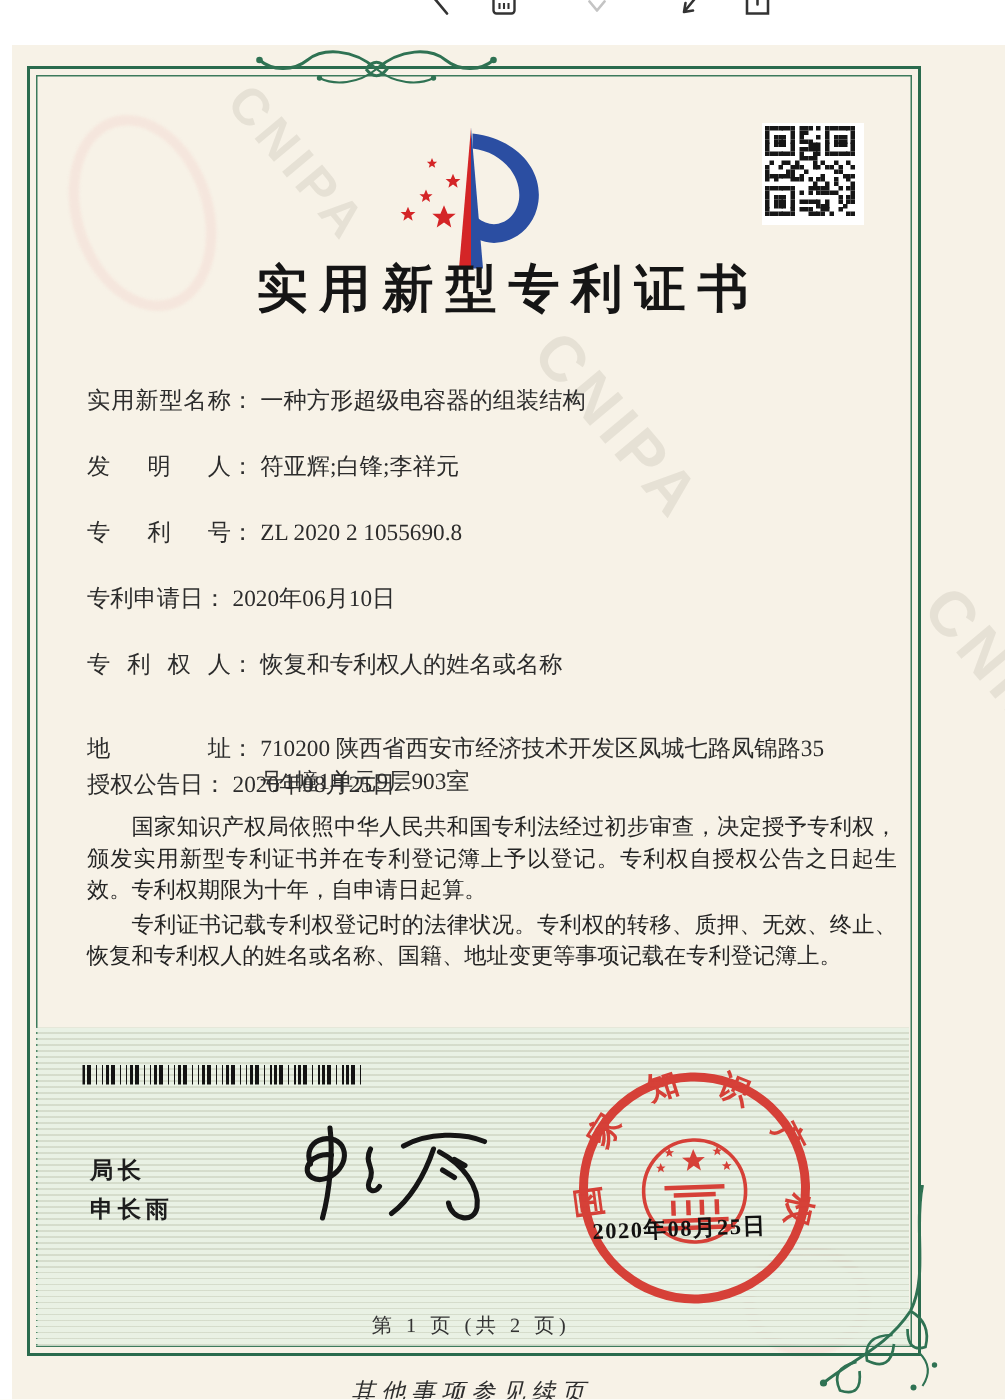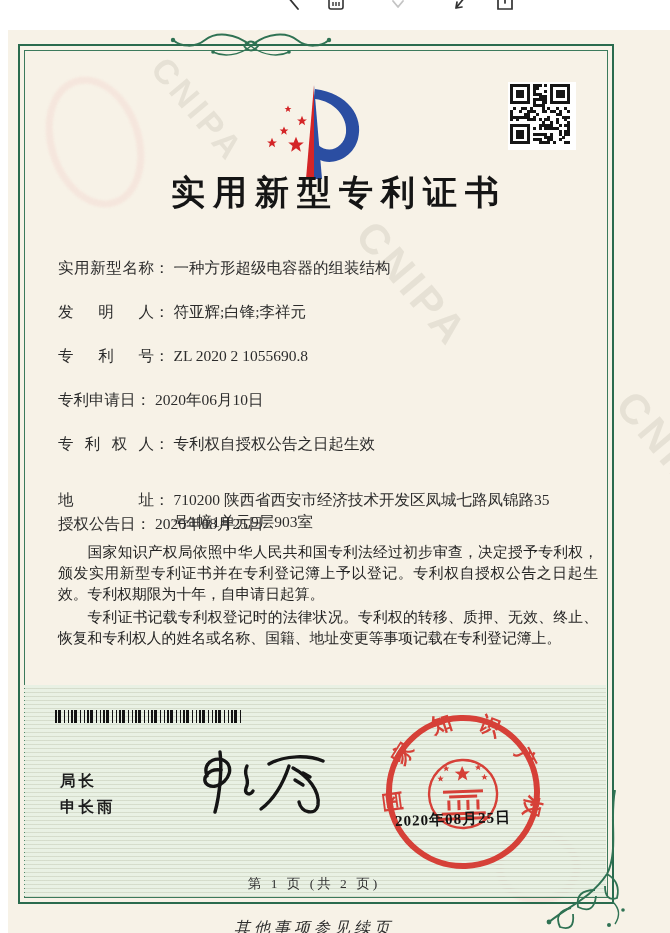--- a/index.html
+++ b/index.html
@@ -381,21 +381,21 @@
     <div class="field-row" style="top:271px">
       <span class="flabel">发明人</span><span class="fcolon">：</span><span class="fvalue">符亚辉;白锋;李祥元</span>
     </div>
     <div class="field-row" style="top:315px">
       <span class="flabel">专利号</span><span class="fcolon">：</span><span class="fvalue">ZL 2020 2 1055690.8</span>
     </div>
     <div class="field-row" style="top:359px">
       <span class="flabel natural">专利申请日</span><span class="fcolon">：</span><span class="fvalue">2020年06月10日</span>
     </div>
     <div class="field-row" style="top:403px">
-      <span class="flabel">专利权人</span><span class="fcolon">：</span><span class="fvalue">专利权自授权公告之日起生效</span>
+      <span class="flabel">专利权人</span><span class="fcolon">：</span><span class="fvalue">恢复和专利权人的姓名或名称</span>
     </div>
     <div class="field-row" style="top:459px">
       <span class="flabel">地址</span><span class="fcolon">：</span><span class="fvalue addr">710200 陕西省西安市经济技术开发区凤城七路凤锦路35号1幢1单元9层903室</span>
     </div>
     <div class="field-row" style="top:483px">
       <span class="flabel natural">授权公告日</span><span class="fcolon">：</span><span class="fvalue">2020年08月25日</span>
     </div>
 
     <div id="paras">
       <p>国家知识产权局依照中华人民共和国专利法经过初步审查，决定授予专利权，颁发实用新型专利证书并在专利登记簿上予以登记。专利权自授权公告之日起生效。专利权期限为十年，自申请日起算。</p>

